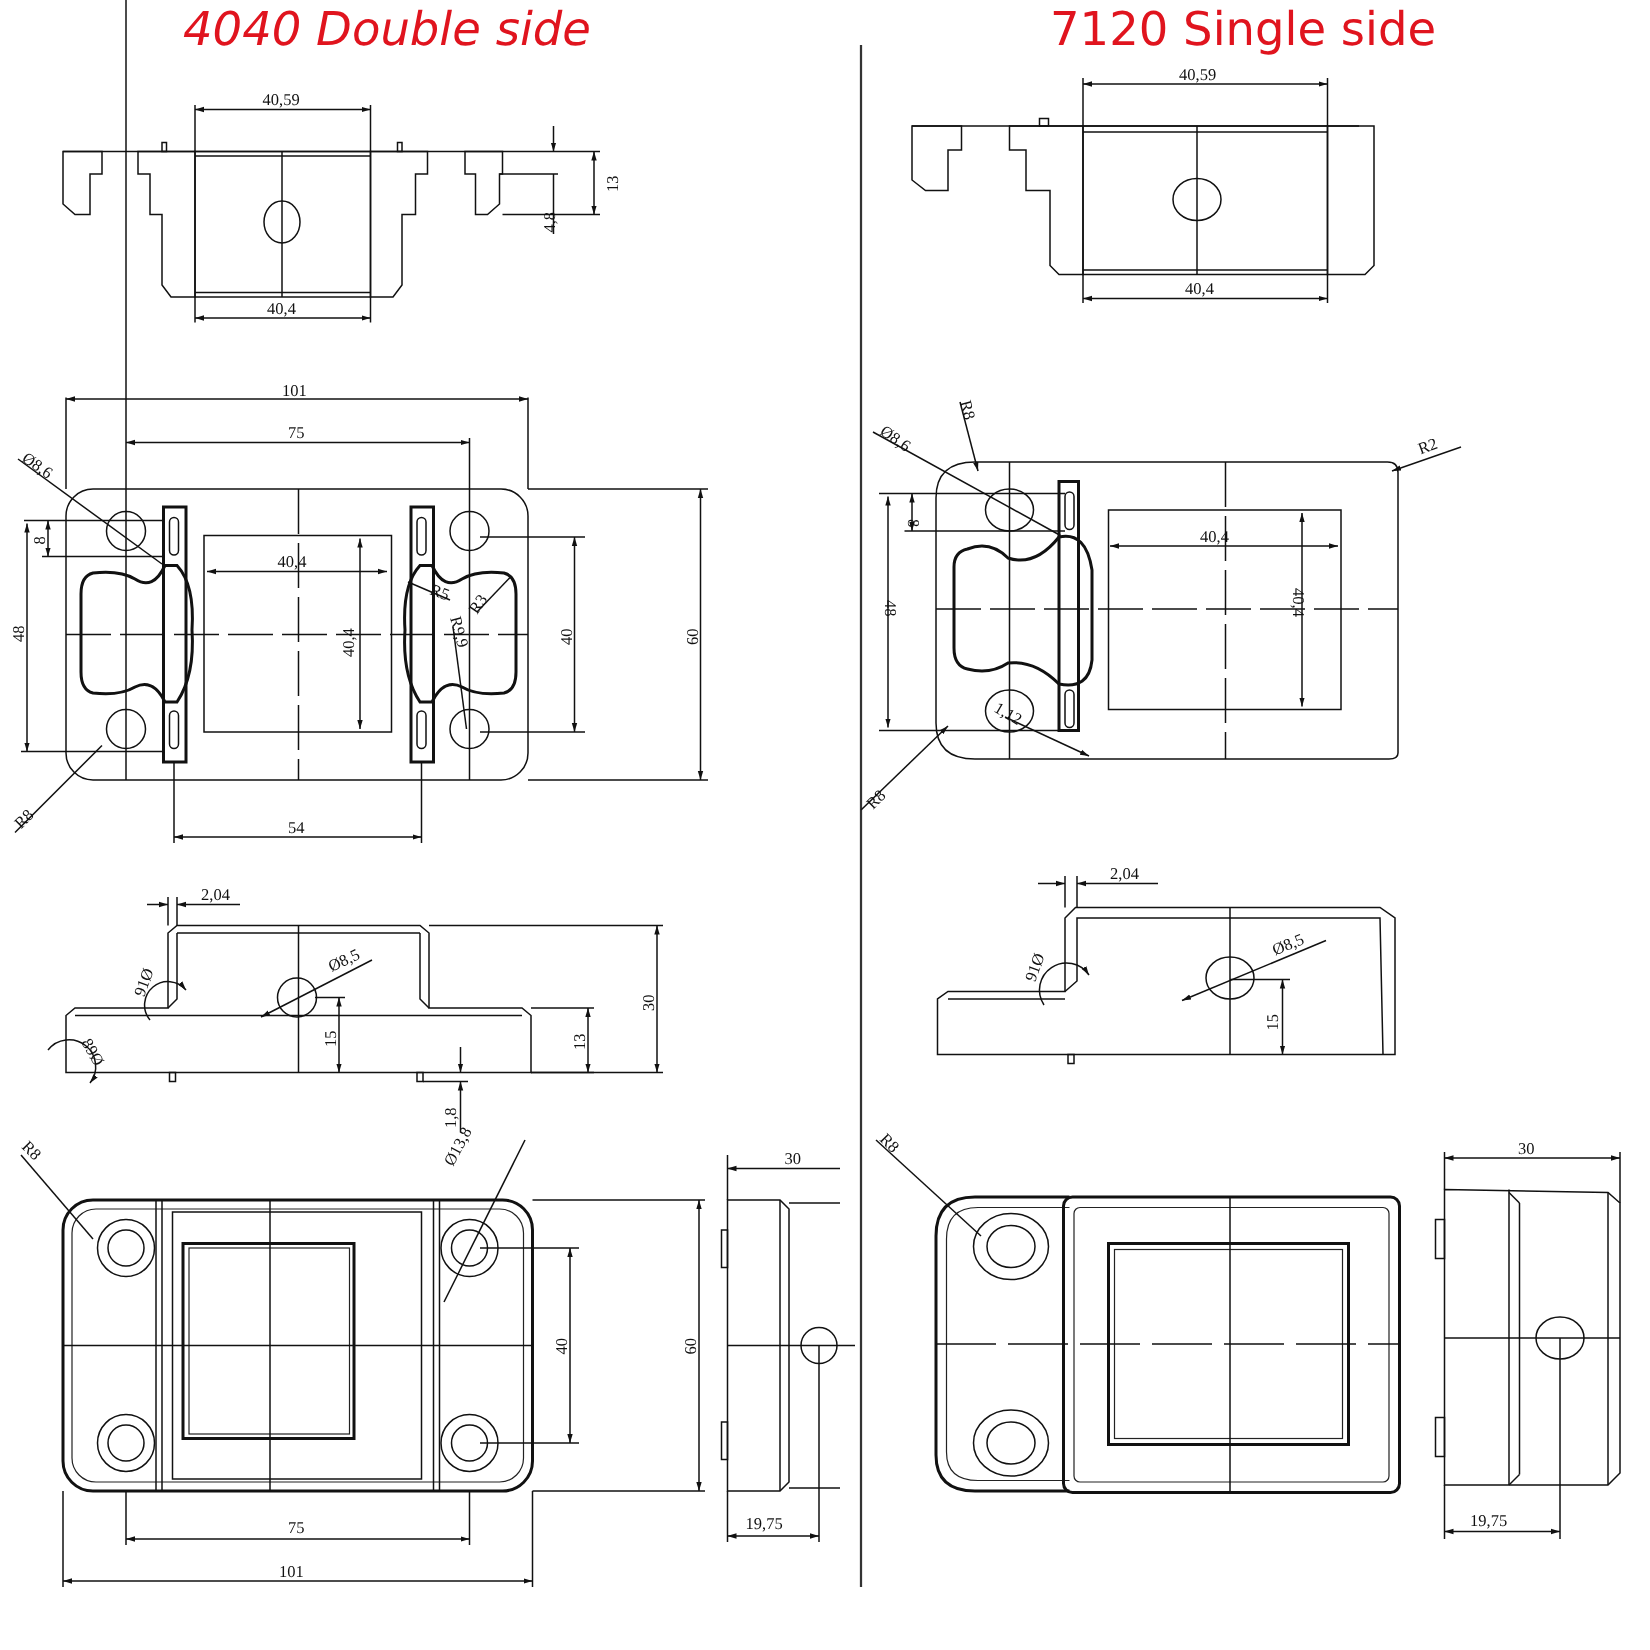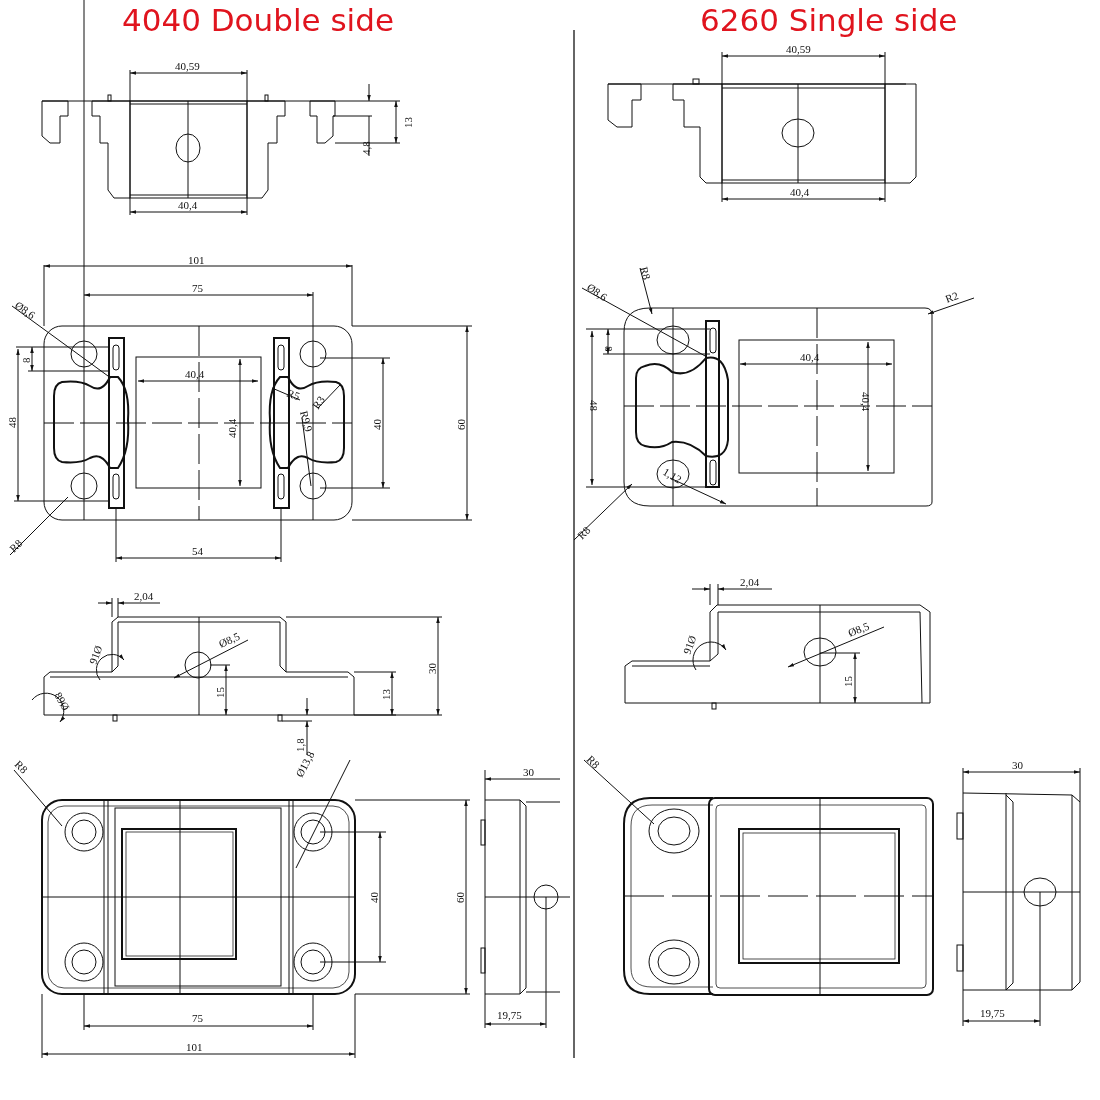--- a/index.html
+++ b/index.html
@@ -1,30 +1,30 @@
 <!DOCTYPE html>
 <html><head>
 <meta charset="utf-8">
 <style>
   html, body { margin:0; padding:0; background:#ffffff; }
   body { width:1100px; height:1100px; position:relative; overflow:hidden; font-family:"Liberation Serif", serif; }
   .title { position:absolute; top:2px; font-family:"DejaVu Sans", sans-serif; font-size:31px; color:#e0141e; white-space:nowrap; }
-  #title-left { left:122px; }
+  #title-left { left:122px;font-style:italic; }
   #title-right { left:700px; }
   svg.sheet { position:absolute; left:0; top:0; }
   .dim { font-family:"Liberation Serif", serif; font-size:11px; fill:#111; }
   .ln { stroke:#111; stroke-width:1; fill:none; }
   .thick { stroke:#111; stroke-width:2; fill:none; }
   .thin { stroke:#222; stroke-width:0.8; fill:none; }
 </style>
 </head>
 <body>
 
 <div class="title" id="title-left">4040 Double side</div>
-<div class="title" id="title-right">6260 Single side</div>
+<div class="title" id="title-right">7120 Single side</div>
 
 <svg class="sheet" width="1100" height="1100" viewBox="0 0 1100 1100" xmlns="http://www.w3.org/2000/svg">
   <defs>
     <pattern id="hatch" patternUnits="userSpaceOnUse" width="5" height="5" patternTransform="rotate(45)">
       <line x1="0" y1="0" x2="0" y2="5" stroke="#111" stroke-width="1"></line>
     </pattern>
     <marker id="arr" viewBox="0 0 10 10" refX="10" refY="5" markerWidth="6" markerHeight="6" orient="auto-start-reverse">
       <path d="M0,2 L10,5 L0,8 z" fill="#111"></path>
     </marker>
   </defs>

